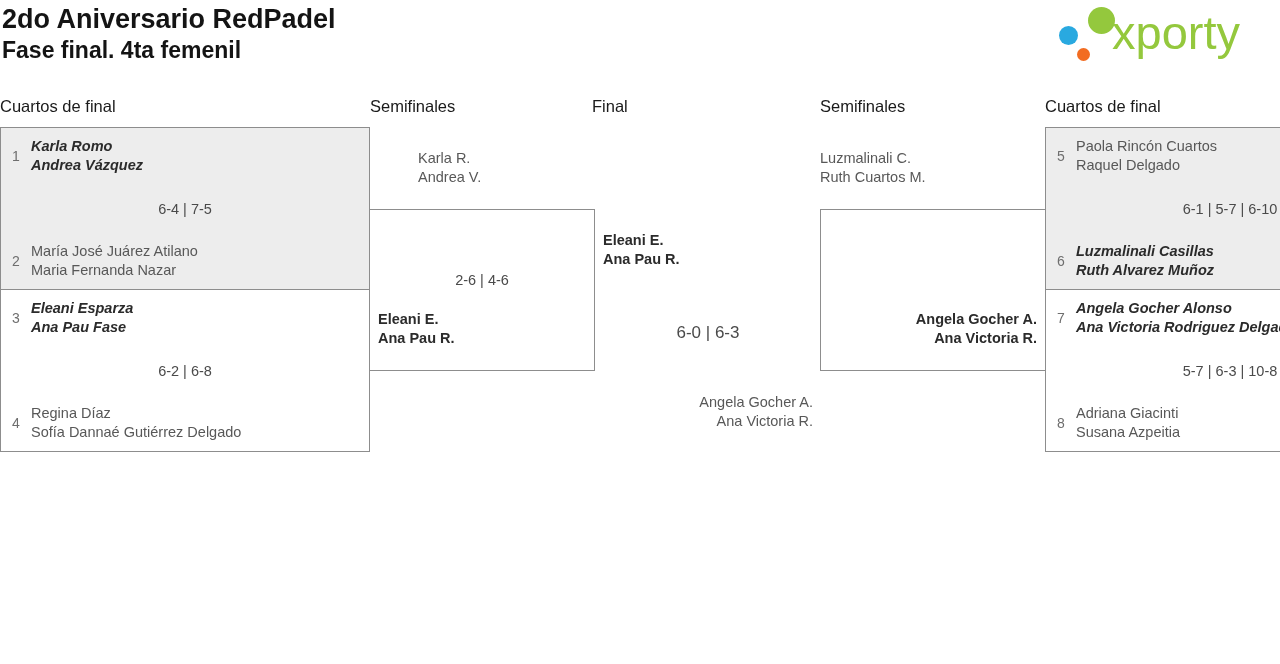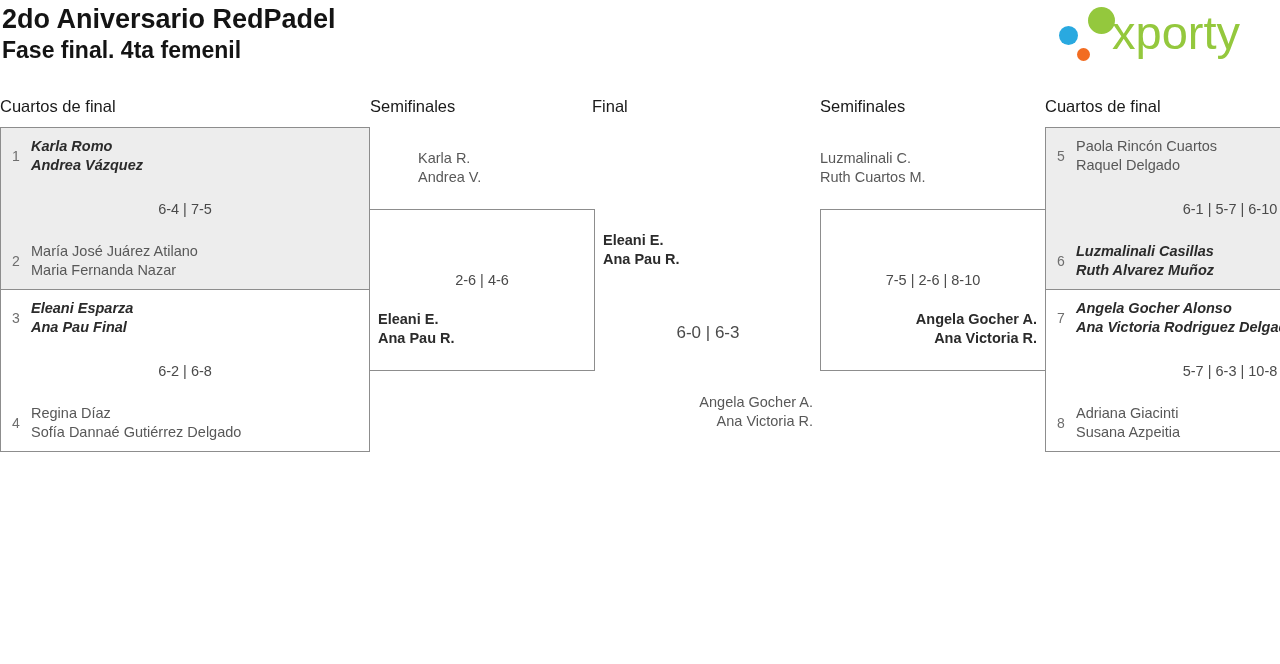--- a/index.html
+++ b/index.html
@@ -91,21 +91,21 @@
         <div>Maria Fernanda Nazar</div>
       </div>
     </div>
   </div>
 
   <div class="match qf" style="left:0; top:289px;">
     <div class="team top winner">
       <div class="seed">3</div>
       <div class="names">
         <div>Eleani Esparza</div>
-        <div>Ana Pau Final</div>
+        <div>Ana Pau Fase</div>
       </div>
     </div>
     <div class="score">6-2 | 6-8</div>
     <div class="team bottom loser">
       <div class="seed">4</div>
       <div class="names">
         <div>Regina Díaz</div>
         <div>Sofía Dannaé Gutiérrez Delgado</div>
       </div>
     </div>
@@ -157,21 +157,20 @@
       <div>Eleani E.</div>
       <div>Ana Pau R.</div>
     </div>
   </div>
 
   <div class="sf-label right" style="left:820px; width:218px; top:149px;">
     <div>Luzmalinali C.</div>
     <div>Ruth Cuartos M.</div>
   </div>
   <div class="match sf" style="left:820px; top:209px;">
-    <div class="sf-score">7-5 | 2-6 | 8-10</div>
     <div class="sf-winner right">
       <div>Angela Gocher A.</div>
       <div>Ana Victoria R.</div>
     </div>
   </div>
 
   <div class="final-winner">
     <div>Eleani E.</div>
     <div>Ana Pau R.</div>
   </div>

